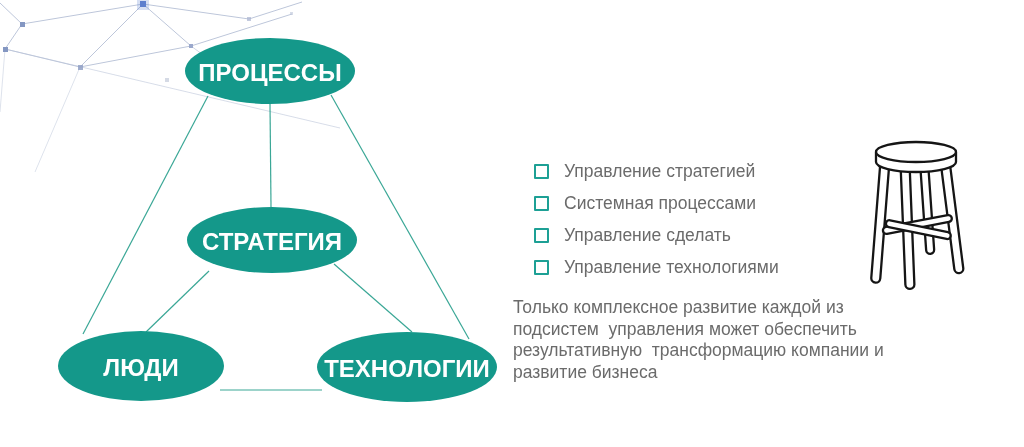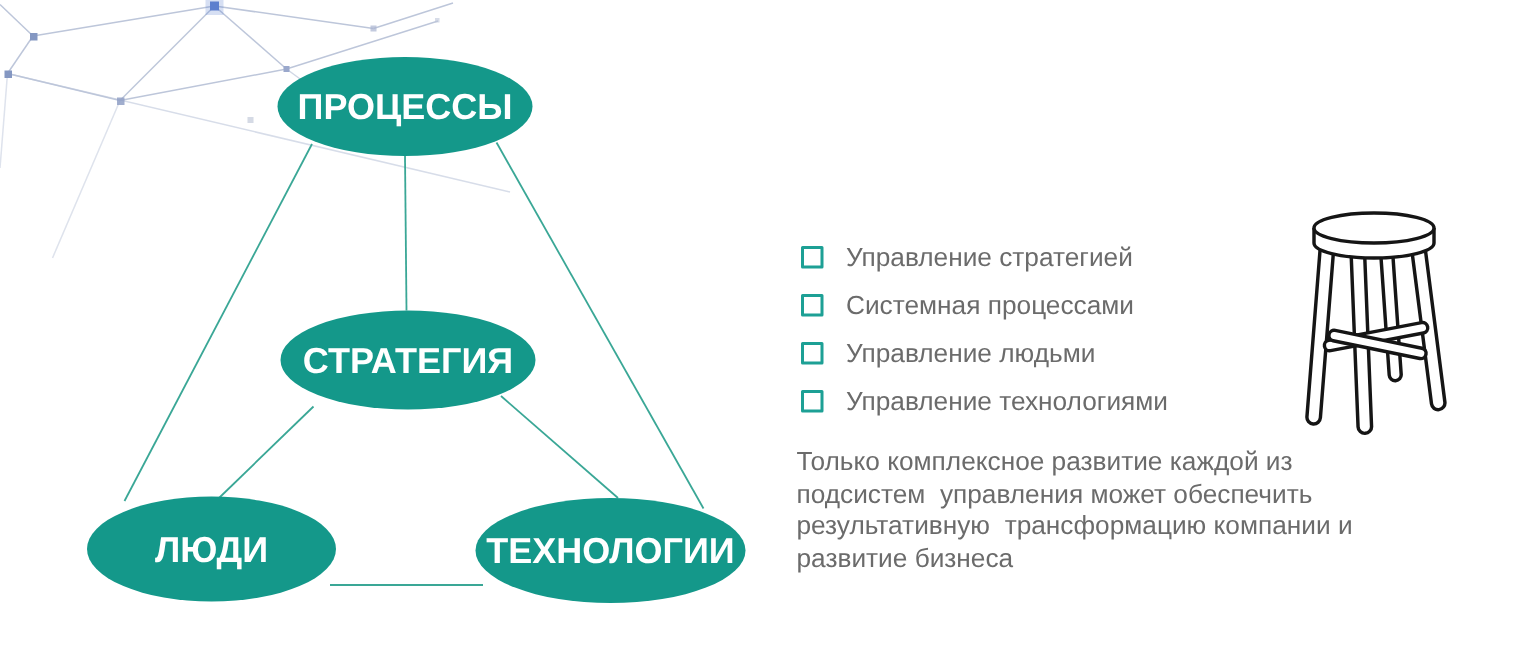--- a/index.html
+++ b/index.html
@@ -15,21 +15,21 @@
     font-size:17.5px;line-height:21.5px;color:#6b6b6b;white-space:pre-wrap;
   }
   .bullets{position:absolute;left:534px;top:161px;text-align:center;}
   .bullet{display:flex;align-items:flex-start;height:22px;margin-bottom:10px;}
   .chk{
     flex:0 0 auto;width:11px;height:11px;margin:3px 15px 0 0;
     border:2.5px solid #1da095;border-radius:1px;background:#ffffff;
   }
   .bl{font-size:17.5px;color:#6b6b6b;}
   .outro{
-    position:absolute;left:531px;top:297px;width:470px;
+    position:absolute;left:513px;top:297px;width:470px;
     font-size:17.5px;line-height:21.5px;color:#6b6b6b;white-space:pre-wrap;
   }
   .stool{position:absolute;left:864px;top:136px;}
 </style>
 </head>
 <body>
 
 <div class="stage">
 
   <svg class="bg-net" width="360" height="200" viewBox="0 0 360 200">
@@ -94,21 +94,21 @@
     <div class="bullet">
       <span class="chk"></span>
       <span class="bl">Управление стратегией</span>
     </div>
     <div class="bullet">
       <span class="chk"></span>
       <span class="bl">Системная процессами</span>
     </div>
     <div class="bullet">
       <span class="chk"></span>
-      <span class="bl">Управление людьми</span>
+      <span class="bl">Управление сделать</span>
     </div>
     <div class="bullet">
       <span class="chk"></span>
       <span class="bl">Управление технологиями</span>
     </div>
   </div>
 
   <div class="outro">Только комплексное развитие каждой из
 подсистем  управления может обеспечить
 результативную  трансформацию компании и

